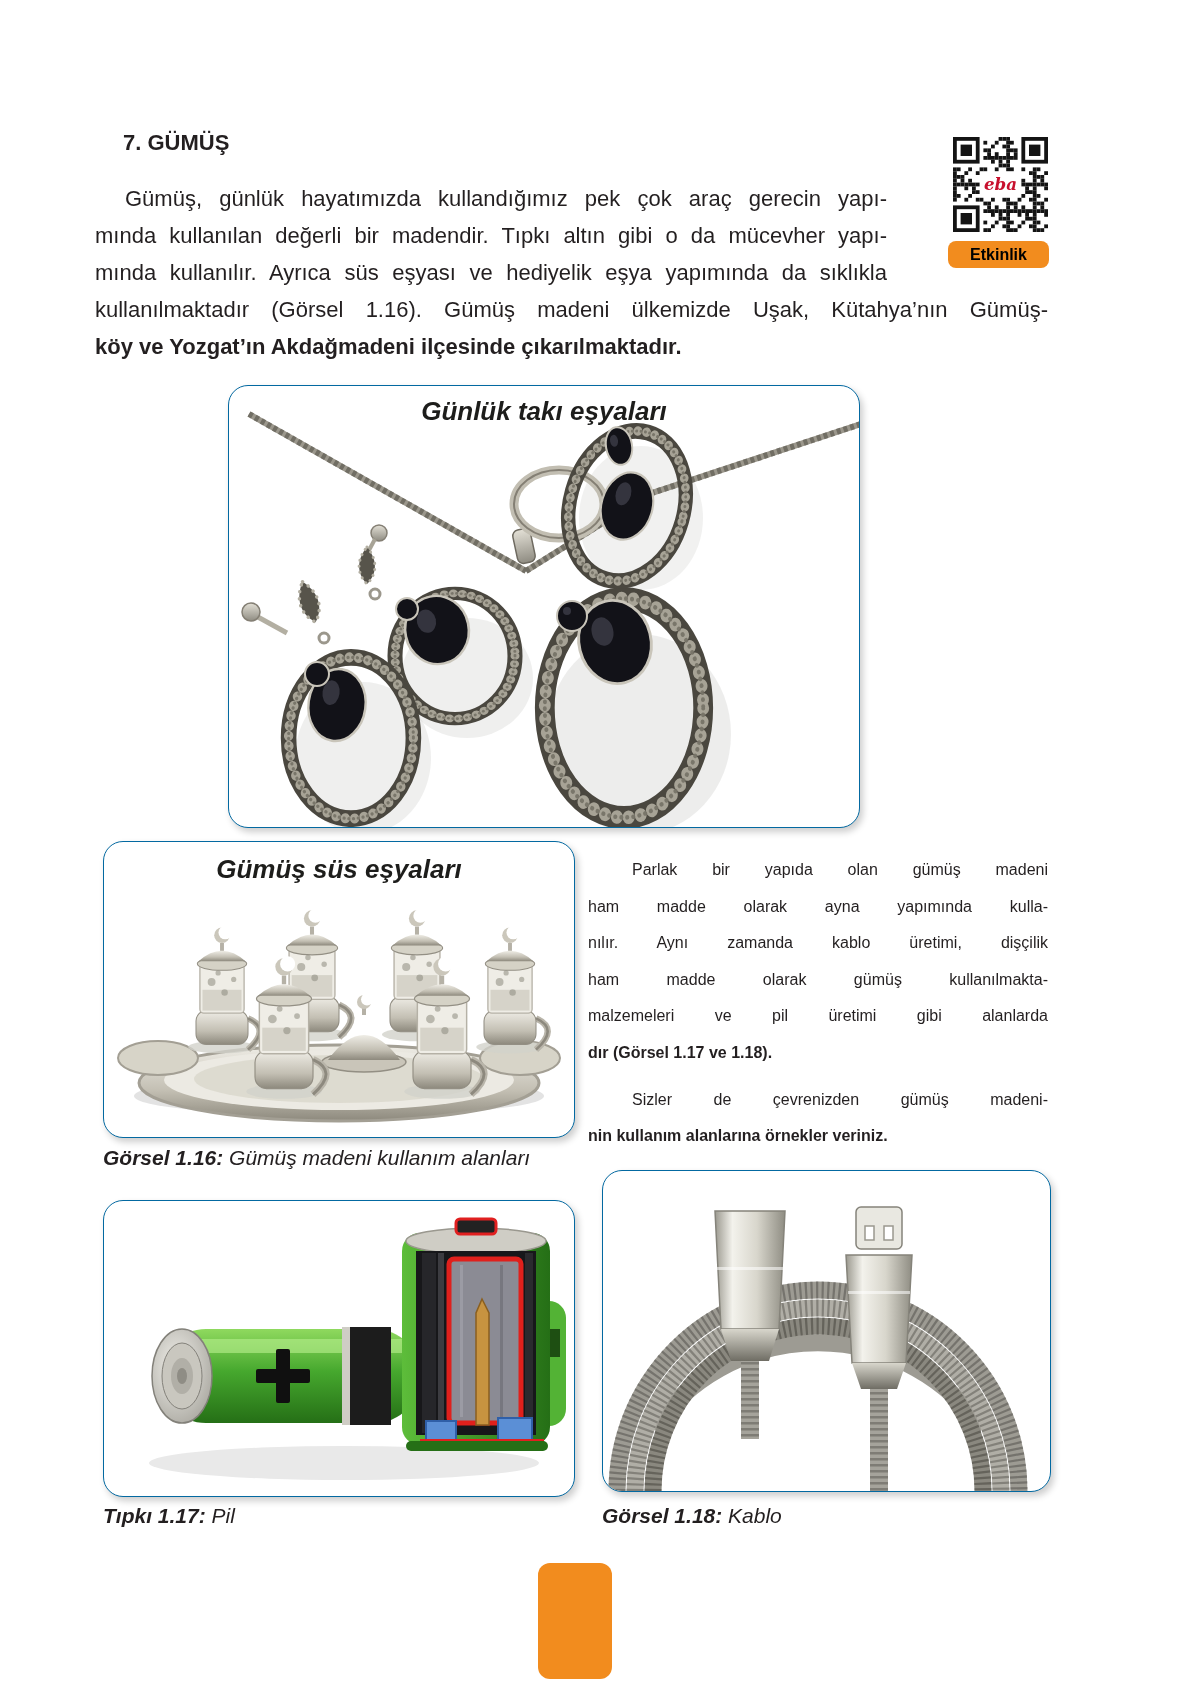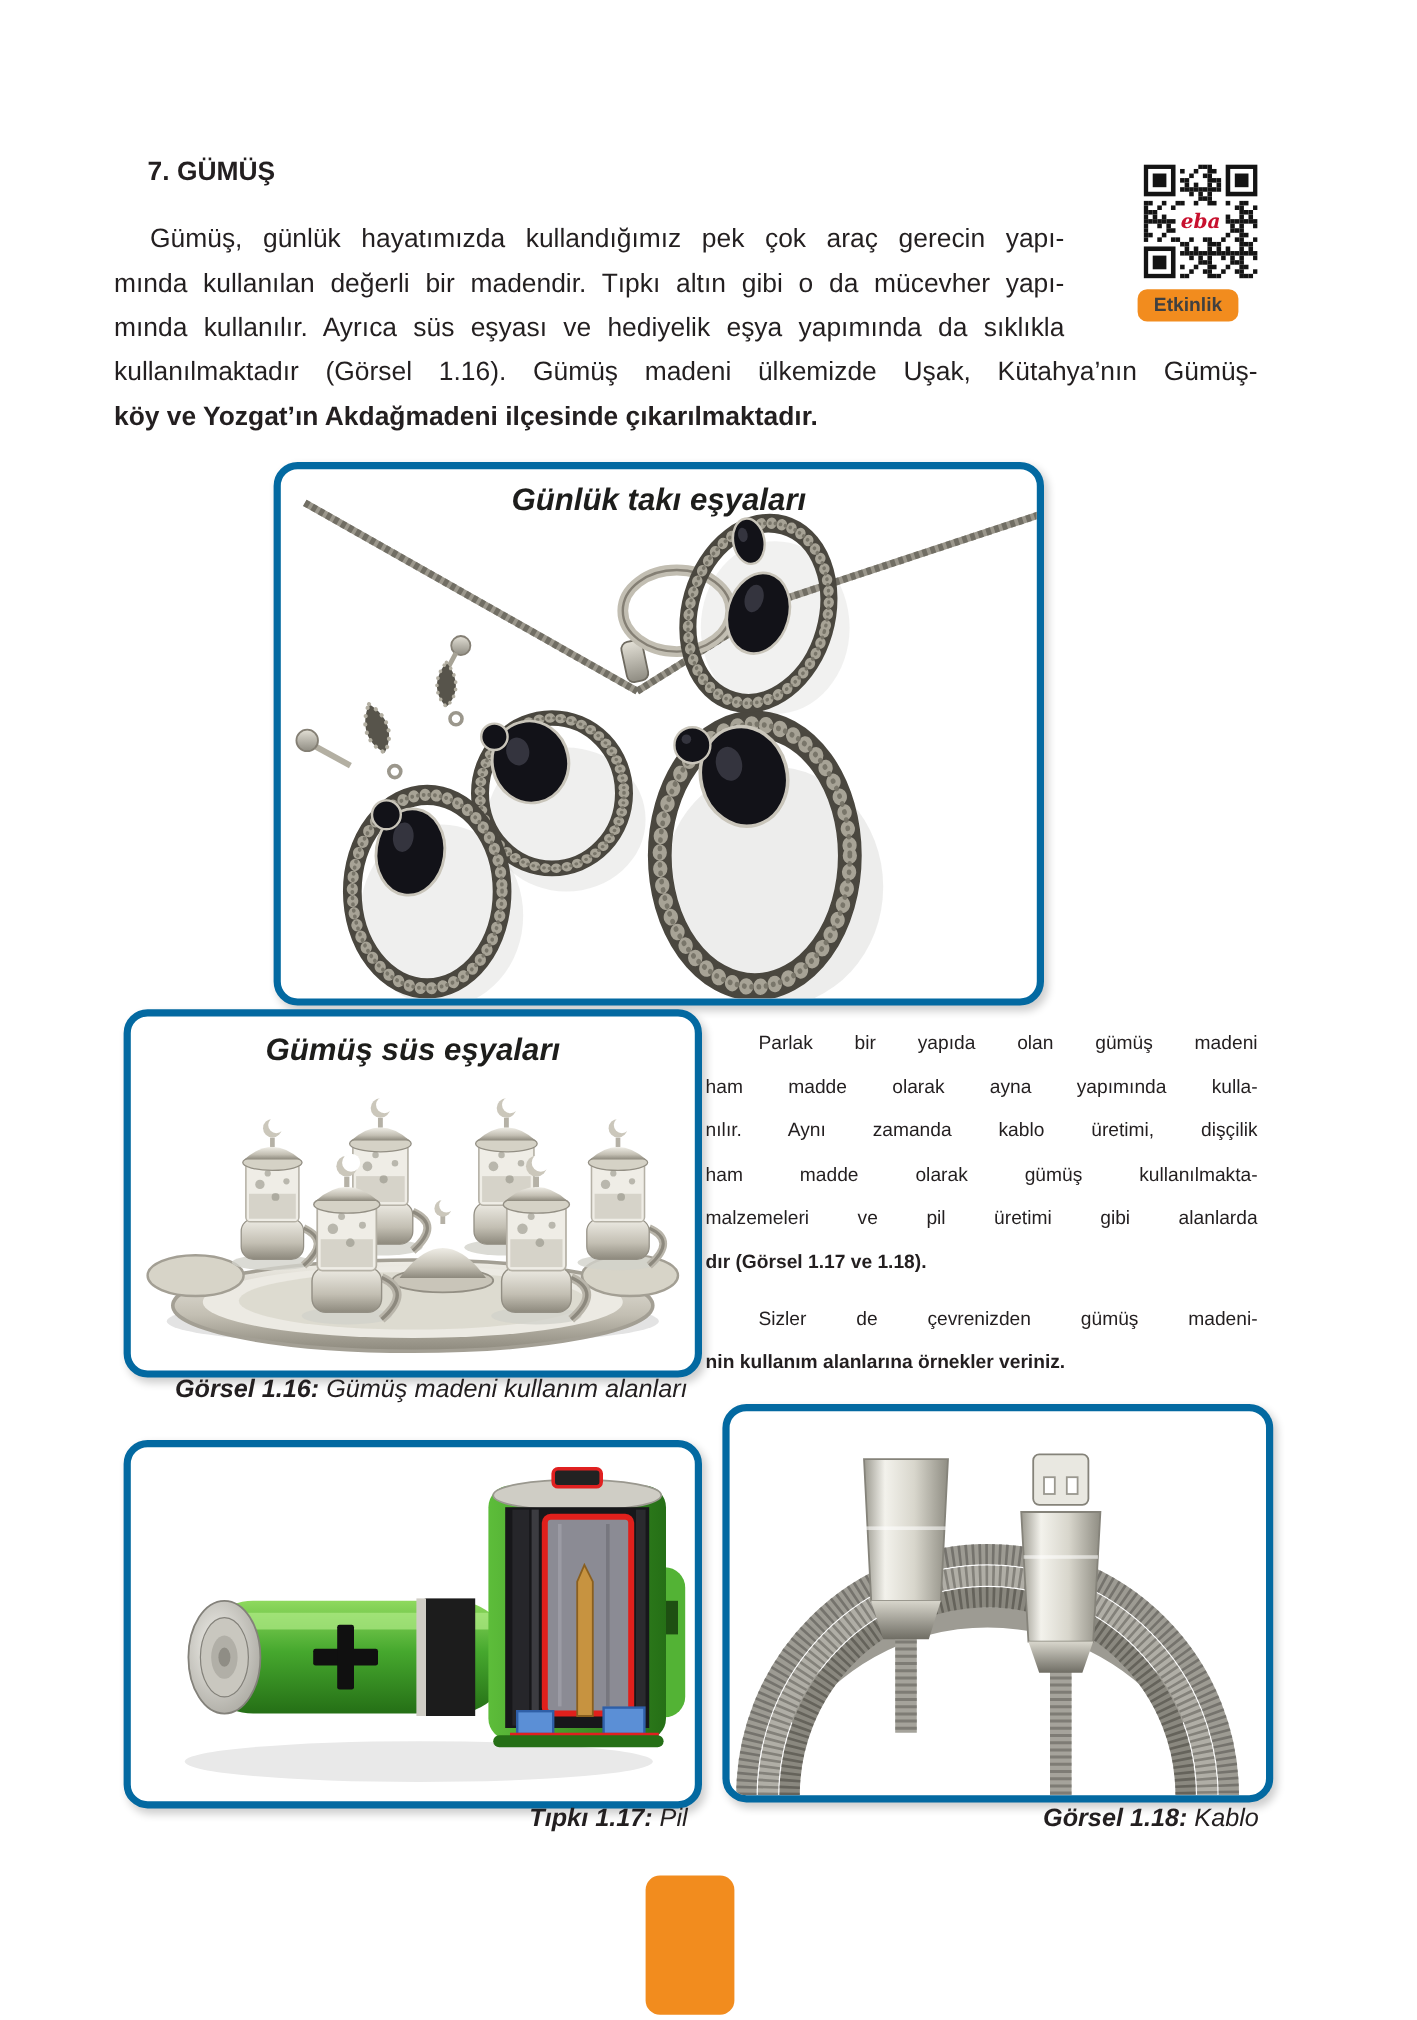--- a/index.html
+++ b/index.html
@@ -9,39 +9,39 @@
   
   .intro{position:absolute;left:95px;top:180px;font-size:22px;line-height:37px;}
   .jline{text-align:justify;text-align-last:justify;height:37px;overflow:hidden;white-space:normal;}
   .lleft{text-align-last:left;font-weight:bold;}
   .w1{width:792px;}
   .w2{width:953px;}
   .indent30{text-indent:30px;}
   .indent44{text-indent:44px;}
   
   .qr{position:absolute;left:953px;top:137px;width:95px;height:95px;}
-  .badge{position:absolute;left:948px;top:241px;width:84px;height:27px;background:#F28C1E;
-         border-radius:8px;color:#404040;font-weight:bold;font-size:16px;display:flex;
+  .badge{position:absolute;left:948px;top:241px;width:101px;height:27px;background:#F28C1E;
+         border-radius:8px;color:#000000;font-weight:bold;font-size:16px;display:flex;
          align-items:center;justify-content:center;}
   
-  .card{position:absolute;background:#fff;border:6px solid #0369a1;border-radius:20px;
+  .card{position:absolute;background:#fff;border:1px solid #0369a1;border-radius:20px;
         box-shadow:3px 4px 7px rgba(0,0,0,.20);overflow:hidden;}
   .card-jewelry{left:228px;top:385px;width:630px;height:441px;}
   .card-ornaments{left:103px;top:841px;width:470px;height:295px;}
   .card-battery{left:103px;top:1200px;width:470px;height:295px;}
   .card-cable{left:602px;top:1170px;width:447px;height:320px;}
   .card-title{position:absolute;left:0;right:0;text-align:center;font-weight:bold;
               font-style:italic;font-size:26px;color:#1d1d1b;z-index:2;}
   .photo{position:absolute;inset:0;width:100%;height:100%;}
   
   .rcol{position:absolute;left:588px;top:852px;width:460px;font-size:16px;line-height:36.6px;}
   .rcol .jline{height:36.6px;}
   .para2{margin-top:10px;}
   
-  .caption{position:absolute;font-size:21px;font-style:italic;text-align:right;}
+  .caption{position:absolute;font-size:21px;font-style:italic;text-align:left;}
   .caption b{font-style:italic;}
   .cap-16{left:103px;top:1146px;width:470px;}
   .cap-17{left:103px;top:1504px;width:470px;}
   .cap-18{left:602px;top:1504px;width:447px;}
   
   .page-tab{position:absolute;left:538px;top:1563px;width:74px;height:116px;
             background:#F28C1E;border-radius:12px;}
 </style>
 </head>
 <body>

